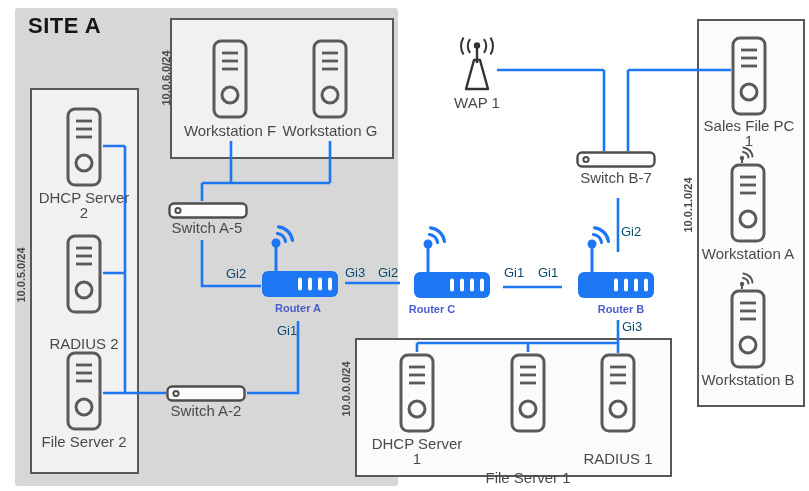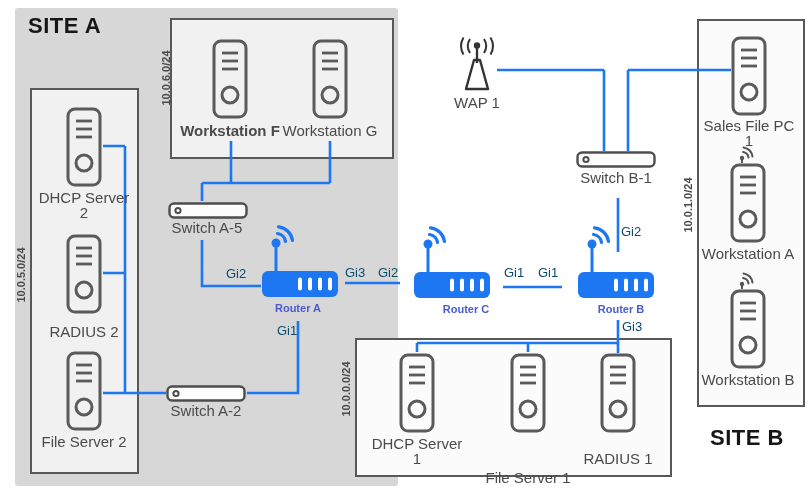--- a/index.html
+++ b/index.html
@@ -67,21 +67,20 @@
   </svg>
 
   <div class="region" style="left:15px; top:8px; width:383px; height:478px;"></div>
 
   <div class="netbox" style="left:170px; top:18px; width:220px; height:137px;"></div>
   <div class="netbox" style="left:30px; top:88px; width:105px; height:382px;"></div>
   <div class="netbox light" style="left:355px; top:338px; width:313px; height:135px;"></div>
   <div class="netbox light" style="left:697px; top:19px; width:104px; height:384px;"></div>
 
   <div class="site-title" style="left:28px; top:13px;">SITE A</div>
-  <div class="site-title" style="left:710px; top:425px;">SITE B</div>
 
   <div class="vlabel" style="left:166px; top:78px;">10.0.6.0/24</div>
   <div class="vlabel" style="left:21px;  top:275px;">10.0.5.0/24</div>
   <div class="vlabel" style="left:346px; top:389px;">10.0.0.0/24</div>
   <div class="vlabel" style="left:688px; top:205px;">10.0.1.0/24</div>
 
   <svg id="wires" width="809" height="491">
     <path d="M231,141 V183 M330,141 V183 M202,183 H330 M202,183 V201
              M202,240 V286 H261
              M345,283 H400
@@ -89,37 +88,37 @@
              M298,321 V393 H247
              M103,393 H166 M125,146 V393 M103,146 H125 M103,273 H125
              M497,70 H604 M604,70 V151 M628,70 V151 M628,70 H731
              M618,198 V252
              M618,320 V353 M417,343 H618 M417,343 V352 M528,343 V352" fill="none" stroke="#1d76f2" stroke-width="2.6"></path>
   </svg>
 
   <svg class="icon" style="left:212px; top:39px;" width="36" height="80">
       <use href="#sym-server"></use>
     </svg>
-  <div class="lbl" style="left:230px; top:123px;font-weight:bold;">Workstation F</div>
+  <div class="lbl" style="left:230px; top:123px;">Workstation F</div>
   <svg class="icon" style="left:312px; top:39px;" width="36" height="80">
       <use href="#sym-server"></use>
     </svg>
   <div class="lbl" style="left:330px; top:123px;">Workstation G</div>
 
   <svg class="icon" style="left:66px; top:107px;" width="36" height="80">
       <use href="#sym-server"></use>
     </svg>
   <div class="lbl" style="left:84px; top:190px;">
     <span>DHCP Server</span>
       <span>2</span>
   </div>
   <svg class="icon" style="left:66px; top:234px;" width="36" height="80">
       <use href="#sym-server"></use>
     </svg>
-  <div class="lbl" style="left:84px; top:324px;">RADIUS 2</div>
+  <div class="lbl" style="left:84px; top:336px;">RADIUS 2</div>
   <svg class="icon" style="left:66px; top:351px;" width="36" height="80">
       <use href="#sym-server"></use>
     </svg>
   <div class="lbl" style="left:84px; top:434px;">File Server 2</div>
 
   <svg class="icon" style="left:168px; top:202px;" width="80" height="17">
       <use href="#sym-switch"></use>
     </svg>
   <div class="lbl" style="left:207px; top:220px;">Switch A-5</div>
   <svg class="icon" style="left:166px; top:385px;" width="80" height="17">
@@ -127,34 +126,34 @@
     </svg>
   <div class="lbl" style="left:206px; top:403px;">Switch A-2</div>
 
   <svg class="icon" style="left:262px; top:225px;" width="84" height="72">
       <use href="#sym-router"></use>
     </svg>
   <div class="rlabel" style="left:298px; top:302px;">Router A</div>
   <svg class="icon" style="left:414px; top:226px;" width="84" height="72">
       <use href="#sym-router"></use>
     </svg>
-  <div class="rlabel" style="left:466px; top:303px;">Router C</div>
+  <div class="rlabel" style="left:432px; top:303px;">Router C</div>
   <svg class="icon" style="left:578px; top:226px;" width="84" height="72">
       <use href="#sym-router"></use>
     </svg>
   <div class="rlabel" style="left:621px; top:303px;">Router B</div>
 
   <svg class="icon" style="left:454px; top:37px;" width="46" height="58">
       <use href="#sym-wap"></use>
     </svg>
   <div class="lbl" style="left:477px; top:95px;">WAP 1</div>
   <svg class="icon" style="left:576px; top:151px;" width="80" height="17">
       <use href="#sym-switch"></use>
     </svg>
-  <div class="lbl" style="left:616px; top:170px;">Switch B-1</div>
+  <div class="lbl" style="left:616px; top:170px;">Switch B-7</div>
 
   <svg class="icon" style="left:731px; top:36px;" width="36" height="80">
       <use href="#sym-server"></use>
     </svg>
   <div class="lbl" style="left:749px; top:118px;">
     <span>Sales File PC</span>
       <span>1</span>
   </div>
   <svg class="icon" style="left:738px; top:145px;" width="20" height="18">
       <use href="#sym-wifi"></use>

